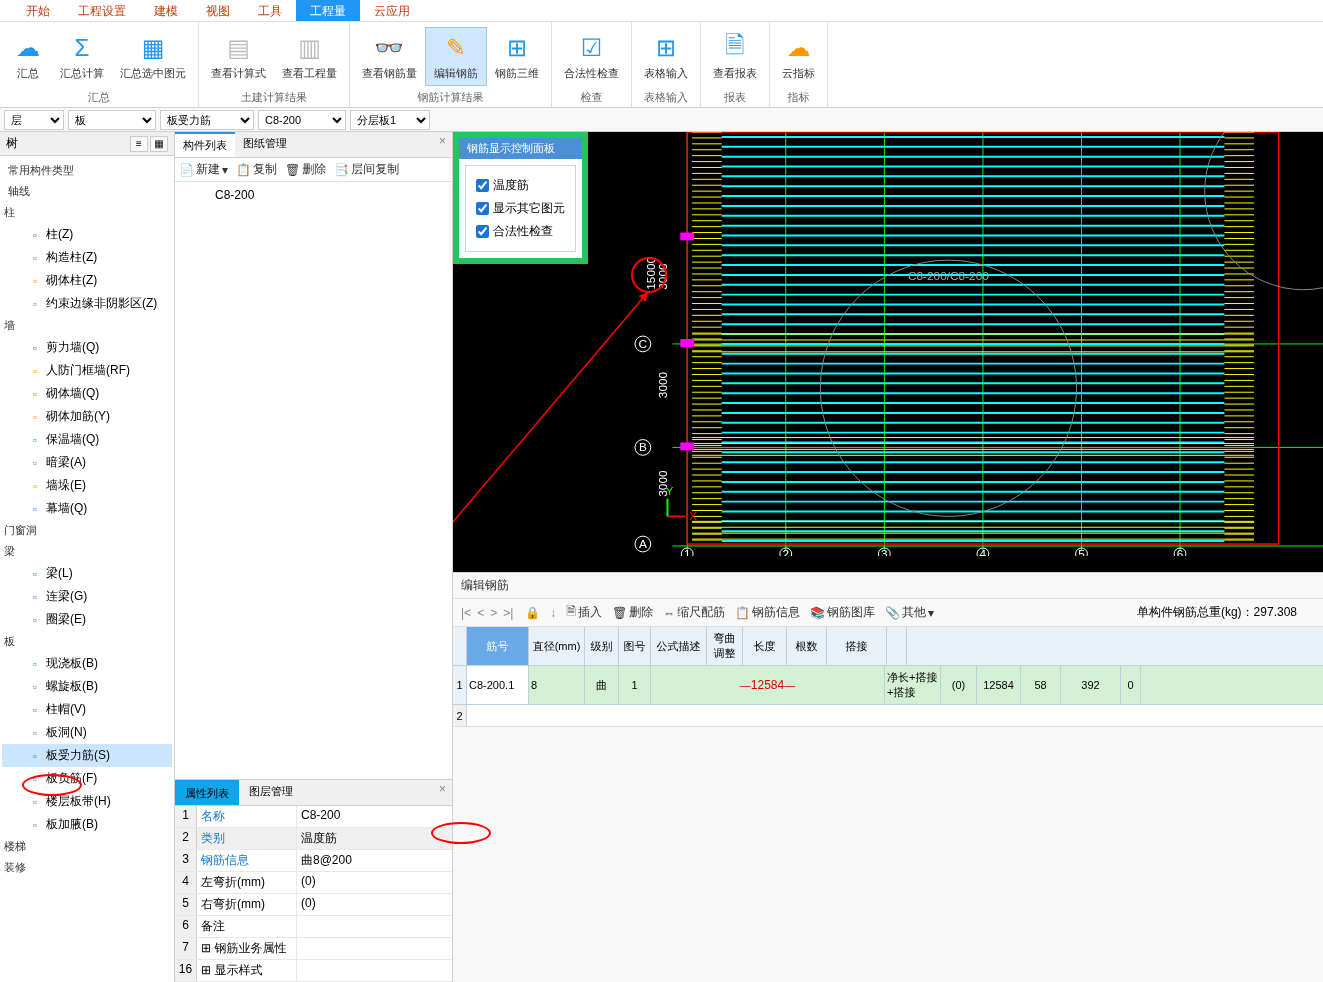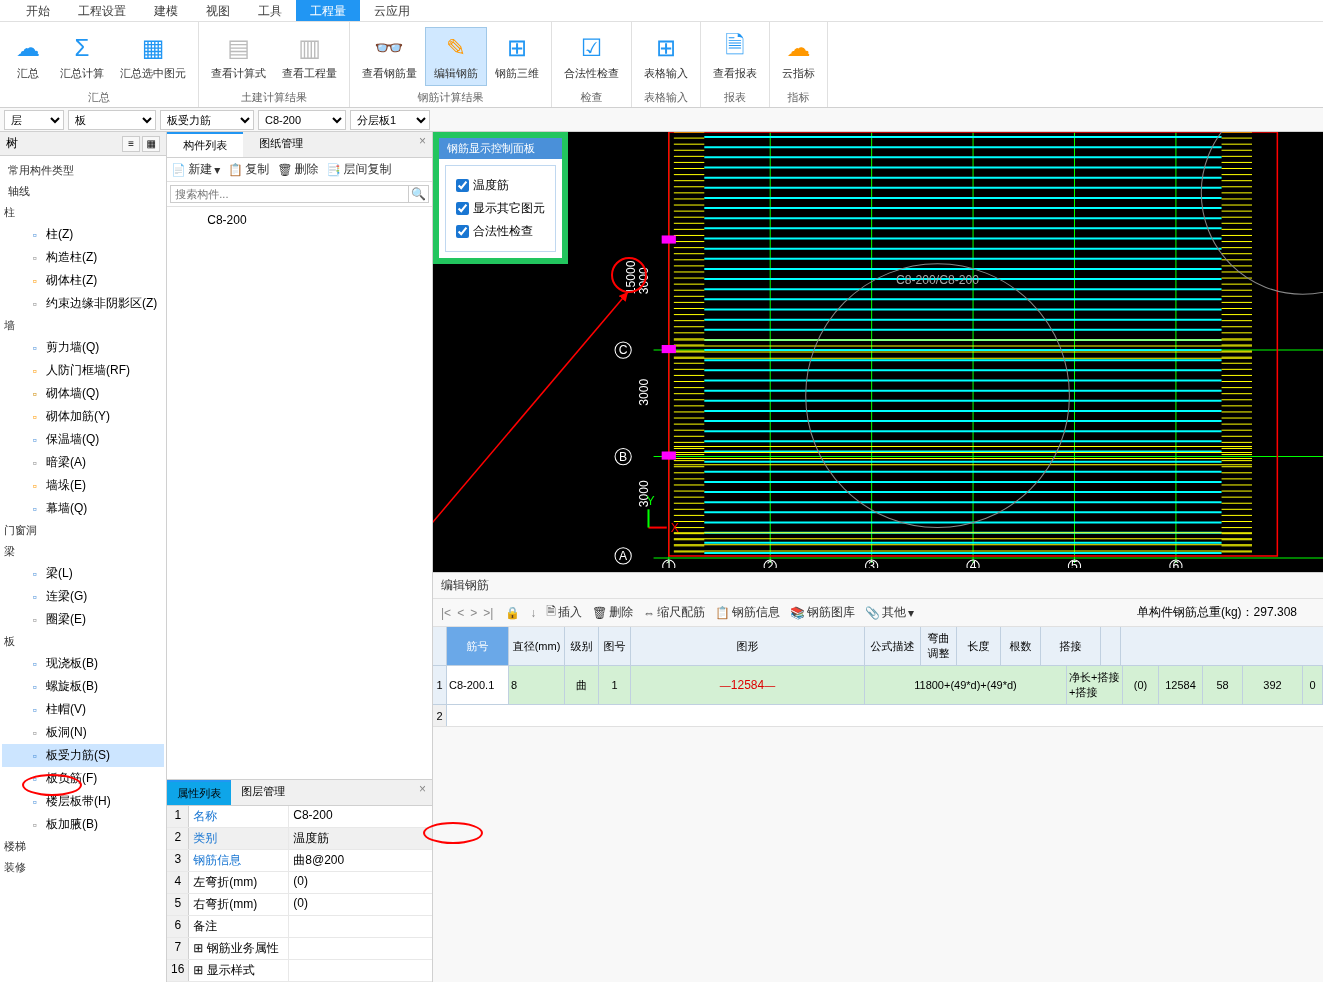--- a/index.html
+++ b/index.html
@@ -1,19 +1,19 @@
 <!DOCTYPE html>
 <html><head>
 <meta charset="utf-8">
 <style>
 * { margin: 0; padding: 0; box-sizing: border-box; font-family: "Microsoft YaHei", Arial, sans-serif; font-size: 12px; }
 body { width: 1323px; height: 982px; overflow: hidden; background: #fff; }
 
 .menubar { height: 22px; background: #fff; display: flex; border-bottom: 1px solid #e0e0e0; padding-left: 12px; }
-.menubar .mitem { padding: 3px 14px; color: #404040; cursor: pointer; }
+.menubar .mitem { padding: 3px 14px; color: #c2410c; cursor: pointer; }
 .menubar .mitem.active { background: #2196F3; color: #fff; }
 
 .ribbon { height: 86px; background: #fff; display: flex; border-bottom: 1px solid #d0d0d0; }
 .ribbon-group { border-right: 1px solid #e0e0e0; display: flex; flex-direction: column; }
 .ribbon-group .items { display: flex; flex: 1; align-items: center; padding: 0 4px; }
 .ribbon-group .grouplabel { text-align: center; font-size: 11px; color: #666; padding-bottom: 2px; }
 .ribbon-btn { display: flex; flex-direction: column; align-items: center; padding: 4px 8px; cursor: pointer; min-width: 48px; }
 .ribbon-btn .ricon { width: 32px; height: 32px; display: flex; align-items: center; justify-content: center; font-size: 24px; }
 .ribbon-btn .rlabel { font-size: 11px; color: #333; margin-top: 2px; white-space: nowrap; }
 .ribbon-btn.active { background: #d0e8ff; border: 1px solid #a0c8e8; }
@@ -28,21 +28,21 @@
 .panel-title .ticons { display: flex; gap: 2px; }
 .panel-title .ticon { width: 18px; height: 16px; border: 1px solid #ccc; background: #f8f8f8; display: flex; align-items: center; justify-content: center; font-size: 10px; }
 .tree-root { flex: 1; overflow: auto; padding: 4px 2px; }
 .tree-heading { font-size: 11px; color: #333; padding: 3px 6px; }
 .tree-item { display: flex; align-items: center; padding: 3px 6px 3px 26px; cursor: pointer; font-size: 12px; }
 .tree-item.active { background: #cce5ff; }
 .tree-item .ticon2 { width: 14px; height: 14px; margin-right: 4px; display: inline-flex; align-items: center; justify-content: center; }
 
 .mid-panel { width: 278px; border-right: 1px solid #d0d0d0; display: flex; flex-direction: column; background: #fff; }
 .mid-tabs { display: flex; background: #f0f0f0; border-bottom: 1px solid #d0d0d0; }
-.mid-tab { padding: 4px 16px; font-size: 11px; cursor: pointer; }
+.mid-tab { padding: 4px 8px; font-size: 11px; cursor: pointer; }
 .mid-tab.active { background: #fff; border-top: 2px solid #2196F3; }
 .mid-toolbar { display: flex; padding: 3px 4px; border-bottom: 1px solid #e0e0e0; gap: 8px; font-size: 11px; color: #333; }
 .mid-toolbar .btn { cursor: pointer; display: flex; align-items: center; gap: 2px; }
 .mid-search { padding: 3px; border-bottom: 1px solid #e0e0e0; display: flex; }
 .mid-search input { flex: 1; border: 1px solid #ccc; padding: 2px 4px; font-size: 11px; }
 .mid-search .sicon { width: 20px; border: 1px solid #ccc; border-left: none; display: flex; align-items: center; justify-content: center; color: #888; }
 .mid-tree { padding: 4px; flex: 1; font-size: 12px; }
 .mid-tree .node { padding: 2px 4px 2px 14px; }
 .mid-tree .subnode { padding: 2px 4px 2px 36px; background: #fff; }
 
@@ -255,24 +255,20 @@
     <div class="mid-tabs">
       <div class="mid-tab active">构件列表</div>
       <div class="mid-tab">图纸管理</div>
       <span style="margin-left:auto; padding:2px 6px; color:#888; cursor:pointer">×</span>
     </div>
     <div class="mid-toolbar">
       <span class="btn">📄 <span>新建</span> ▾</span>
       <span class="btn">📋 <span>复制</span></span>
       <span class="btn">🗑 <span>删除</span></span>
       <span class="btn">📑 <span>层间复制</span></span>
-    </div>
-    <div class="mid-search">
-      <input placeholder="搜索构件..." style="">
-      <span class="sicon">🔍</span>
     </div>
     <div class="mid-tree" style="height:260px">
       <div class="subnode">C8-200</div>
     </div>
 
     <div class="prop-panel" style="position:relative">
       <div class="prop-tabs">
         <div class="prop-tab active">属性列表</div>
         <div class="prop-tab">图层管理</div>
         <span style="margin-left:auto; padding:2px 6px; color:#888">×</span>
@@ -633,36 +629,34 @@
         <span class="tbtn">📎 <span>其他</span> ▾</span>
         <span class="weight"><span>单构件钢筋总重(kg)：</span><span>297.308</span></span>
       </div>
       <div class="bottom-table">
         <div class="bhead">
           <div class="bcell c0"></div>
           <div class="bcell c1" style="background:#6aa8e8;color:#fff">筋号</div>
           <div class="bcell c2">直径(mm)</div>
           <div class="bcell c3">级别</div>
           <div class="bcell c4">图号</div>
-          <div class="bcell c5">图形</div>
           <div class="bcell c7">公式描述</div>
           <div class="bcell c8">弯曲调整</div>
           <div class="bcell c9">长度</div>
           <div class="bcell c10">根数</div>
           <div class="bcell c11">搭接</div>
           <div class="bcell c12"></div>
         </div>
         <div class="brow">
           <div class="bcell c0">1</div>
           <div class="bcell c1" style="background:#fff;justify-content:flex-start">C8-200.1</div>
           <div class="bcell c2" style="justify-content:flex-start">8</div>
           <div class="bcell c3">曲</div>
           <div class="bcell c4">1</div>
           <div class="bcell c5" style="color:#d00">— <span>12584</span> —</div>
-          <div class="bcell c6">11800+(49*d)+(49*d)</div>
           <div class="bcell c7">净长+搭接+搭接</div>
           <div class="bcell c8">(0)</div>
           <div class="bcell c9">12584</div>
           <div class="bcell c10">58</div>
           <div class="bcell c11">392</div>
           <div class="bcell c12">0</div>
         </div>
         <div class="brow2">
           <div class="bcell c0" style="background:#f0f0f0">2</div>
         </div>

